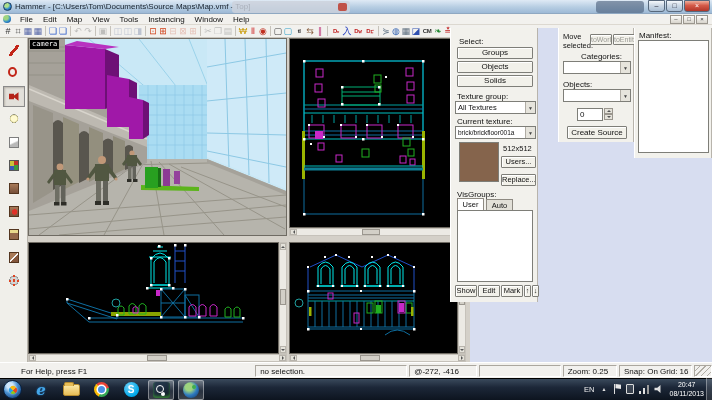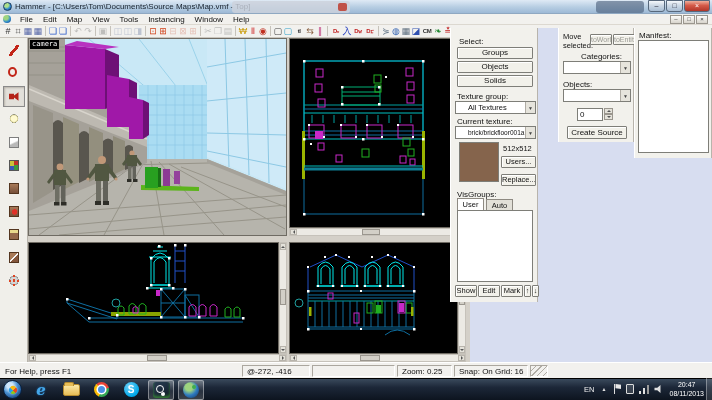--- a/index.html
+++ b/index.html
@@ -76,21 +76,21 @@
   .thumb{position:absolute;background:#d2cfc7;border:1px solid #9a968e}
   
   .rstrip{left:466px;top:38px;width:4px;height:324px;background:#d4d0c8}
   .panel{background:#f2f1ec;border-left:1px solid #fff;border-right:1px solid #b8b4ac}
   .paleblue{background:#d7ddf0}
   .lbl{font-size:8px;color:#111;white-space:nowrap}
   .btn3d{background:#f2f1ea;border:1px solid #7e7e78;border-radius:1px;font-size:8px;
     text-align:center;box-shadow:inset 1px 1px 0 #fff;white-space:nowrap;overflow:hidden}
   .btn3d.disabled{color:#9a9a94}
   .combo{background:#fff;border:1px solid #7e7e78;display:flex;align-items:center;font-size:7.5px}
-  .combo .val{flex:1;padding-left:12px;white-space:nowrap;overflow:hidden}
+  .combo .val{flex:1;padding-left:2px;white-space:nowrap;overflow:hidden}
   .combo .drop{width:10px;height:100%;background:#e6e4dc;border-left:1px solid #b0aca4;
     display:flex;align-items:center;justify-content:center;font-size:5px;color:#444}
   .sunken{background:#fff;border:1px solid #7e7e78}
   .texpreview{background-color:#85644c;border:1px solid #7e7e78;
     background-image:
       radial-gradient(#5a4030 1px,transparent 1.2px),
       radial-gradient(#a5males 0,transparent 0),
       radial-gradient(#a8886a 1px,transparent 1.2px),
       linear-gradient(rgba(60,40,25,.35) 1px,transparent 1px);
     background-size:5px 4px,1px 1px,7px 6px,10px 10px}
@@ -684,21 +684,22 @@
     </div>
     <div class="abs btn3d" style="left:8px;top:98px;width:60px;height:13px;line-height:11px">Create Source</div>
   </div>
 
   <div class="abs panel" style="left:634px;top:28px;width:78px;height:130px">
     <div class="abs lbl" style="left:4px;top:3px">Manifest:</div>
     <div class="abs sunken" style="left:3px;top:12px;width:71px;height:113px"></div>
   </div>
 
   <div class="abs statusbar">
-    <span class="seg" style="width:240px;border-color:transparent;margin-left:0">For Help, press F1</span>
+    <span class="seg" style="width:240px;border-color:transparent;margin-left:16px">For Help, press F1</span>
+    <span class="seg" style="width:154px">no selection.</span>
     <span class="seg" style="width:68px">@-272, -416</span>
     <span class="seg" style="width:83px"></span>
     <span class="seg" style="width:55px">Zoom: 0.25</span>
     <span class="seg" style="width:74px">Snap: On Grid: 16</span>
     <span class="grip"></span>
   </div>
 
   <div class="abs taskbar">
     <div class="start-orb"></div>
     <div class="task-ic">

